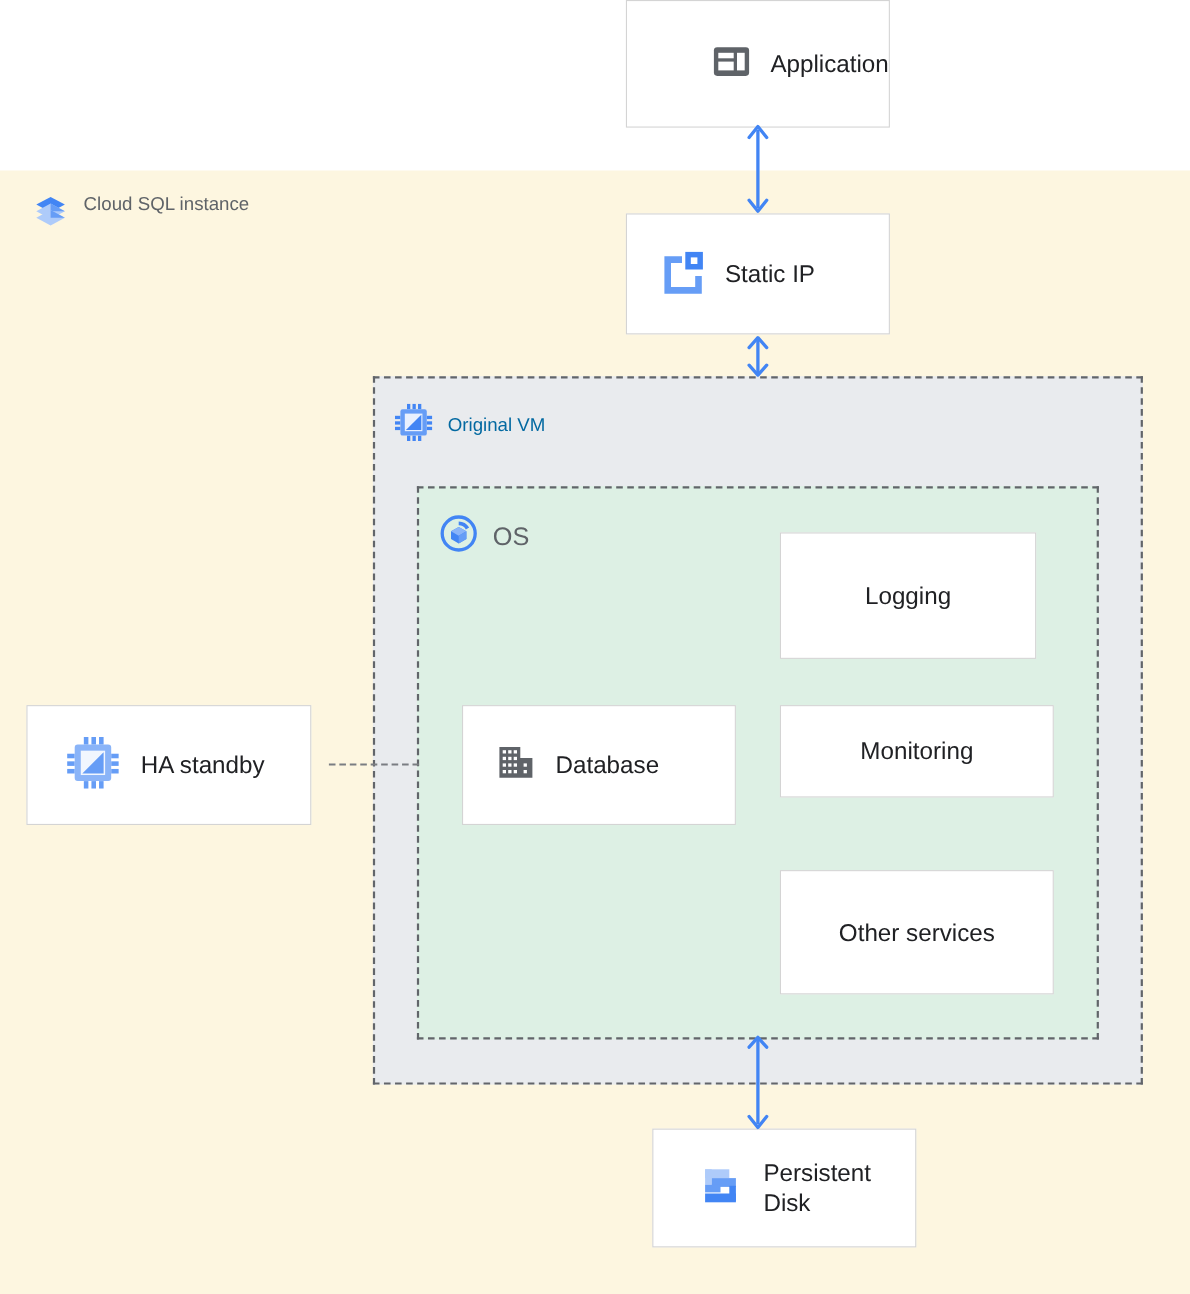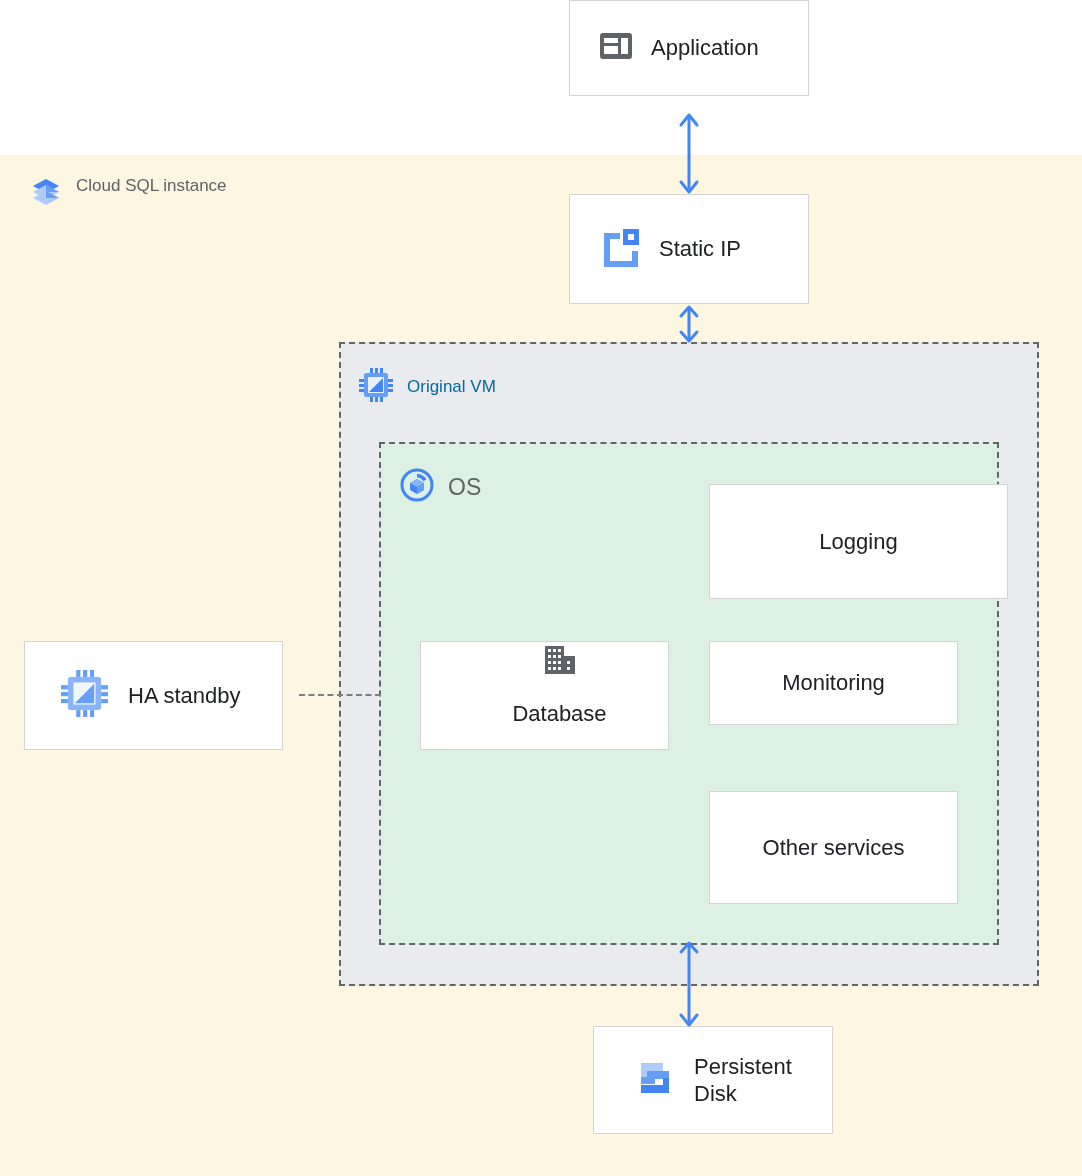--- a/index.html
+++ b/index.html
@@ -105,31 +105,31 @@
   }
   .node.text-only {
     justify-content: center;
   }
   .node .node-label {
     font-size: 22px;
     color: #202124;
     line-height: 1.25;
   }
 
-  #node-application { left: 569px; top: 0px;    width: 240px; height: 96px; }
+  #node-application { left: 569px; top: 0px;    width: 240px; height: 116px; justify-content: flex-end; }
   #node-static-ip   { left: 569px; top: 194px;  width: 240px; height: 110px; }
   #node-ha-standby  { left: 24px;  top: 641px;  width: 259px; height: 109px; }
   #node-database    { left: 420px; top: 641px;  width: 249px; height: 109px; }
-  #node-logging     { left: 709px; top: 484px;  width: 299px; height: 115px; }
+  #node-logging     { left: 709px; top: 484px;  width: 233px; height: 115px; }
   #node-monitoring  { left: 709px; top: 641px;  width: 249px; height: 84px; }
   #node-other       { left: 709px; top: 791px;  width: 249px; height: 113px; }
   #node-persistent-disk { left: 569px; top: 1026px; width: 240px; height: 108px; margin-left: 24px; }
 
   #node-ha-standby  { padding-left: 36px; gap: 20px; }
-  #node-database    { padding-left: 30px; gap: 18px; flex-direction: column; }
+  #node-database    { padding-left: 30px; gap: 18px; }
   #node-persistent-disk { padding-left: 42px; gap: 20px; }
   #node-application { padding-left: 29px; gap: 18px; }
   #node-static-ip   { padding-left: 29px; gap: 16px; }
 
   
   .icon {
     flex: 0 0 auto;
     display: block;
   }
 

